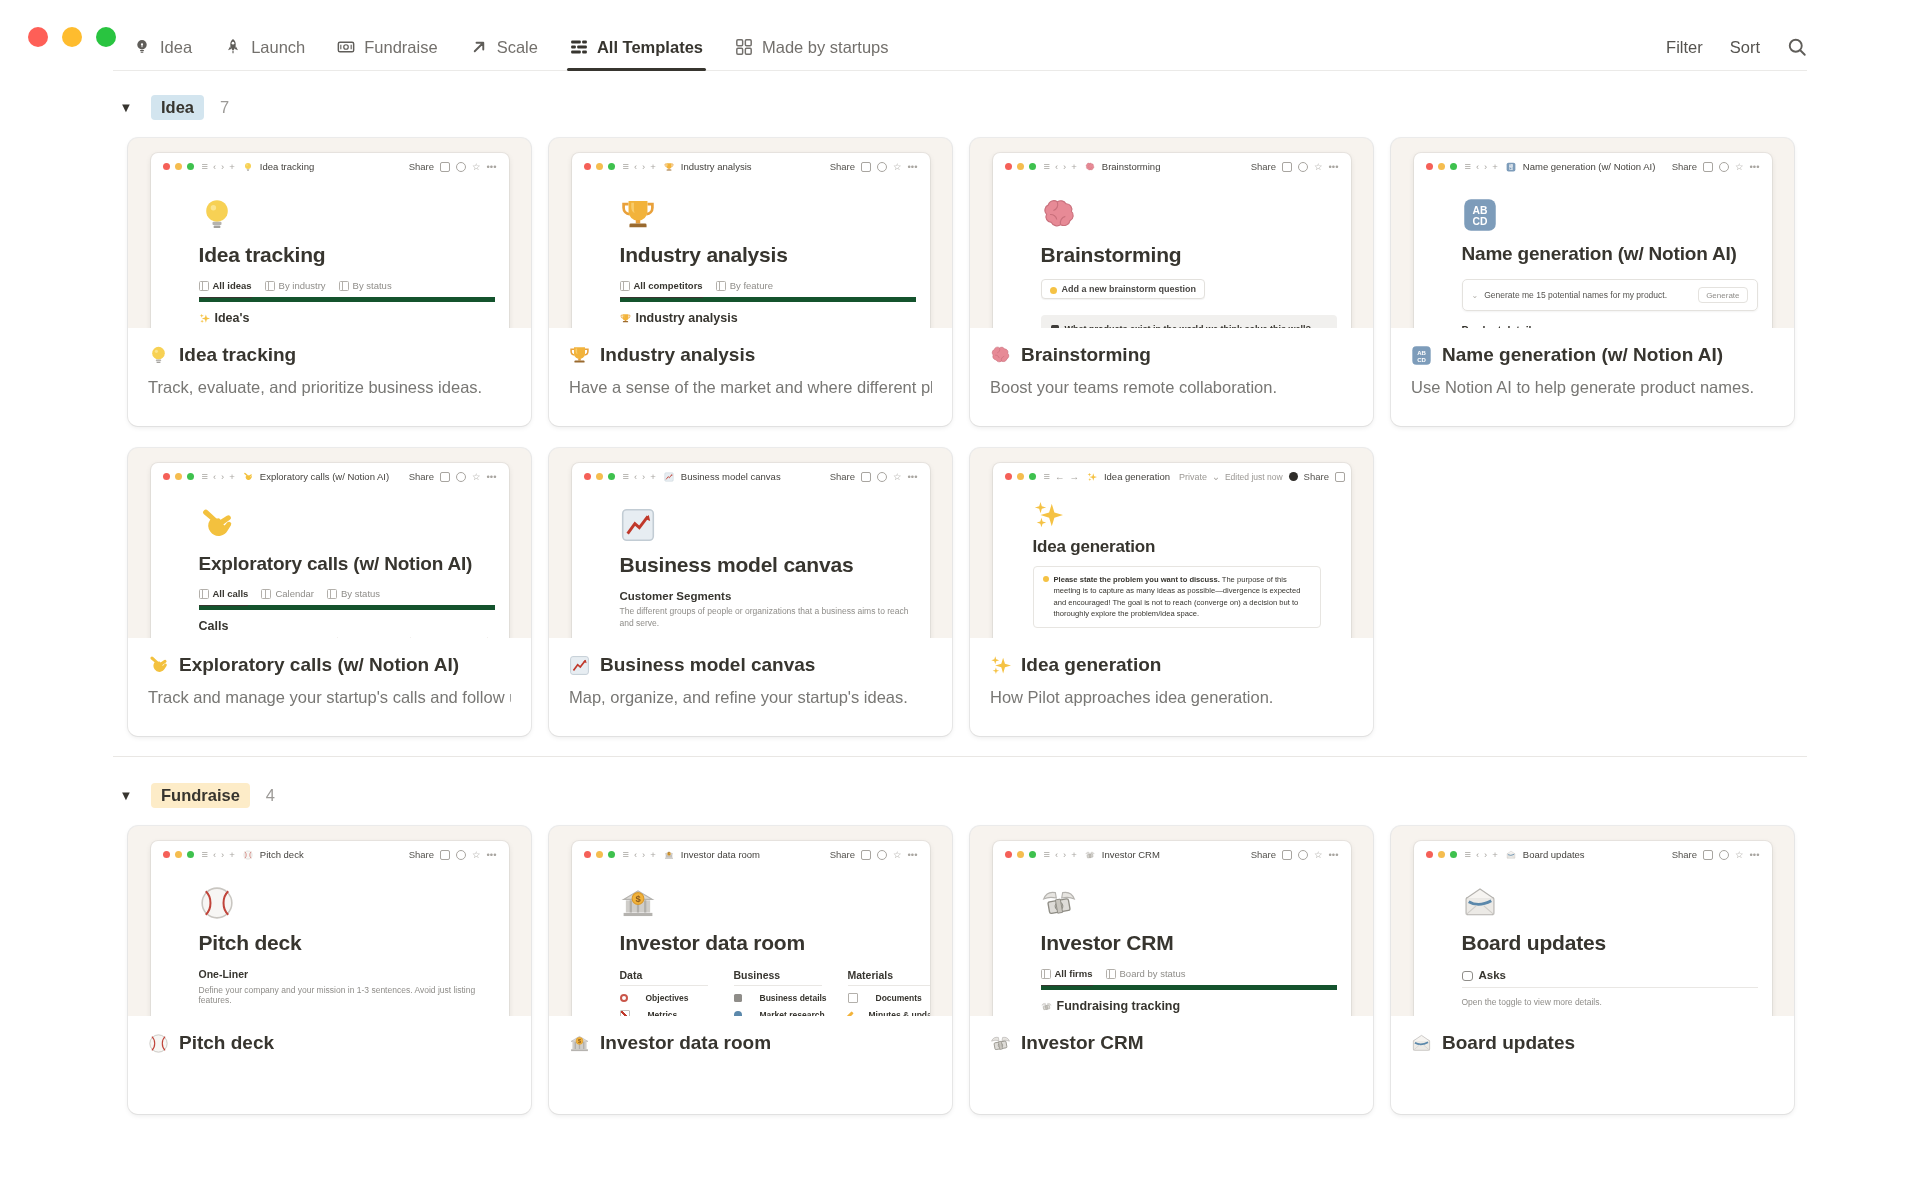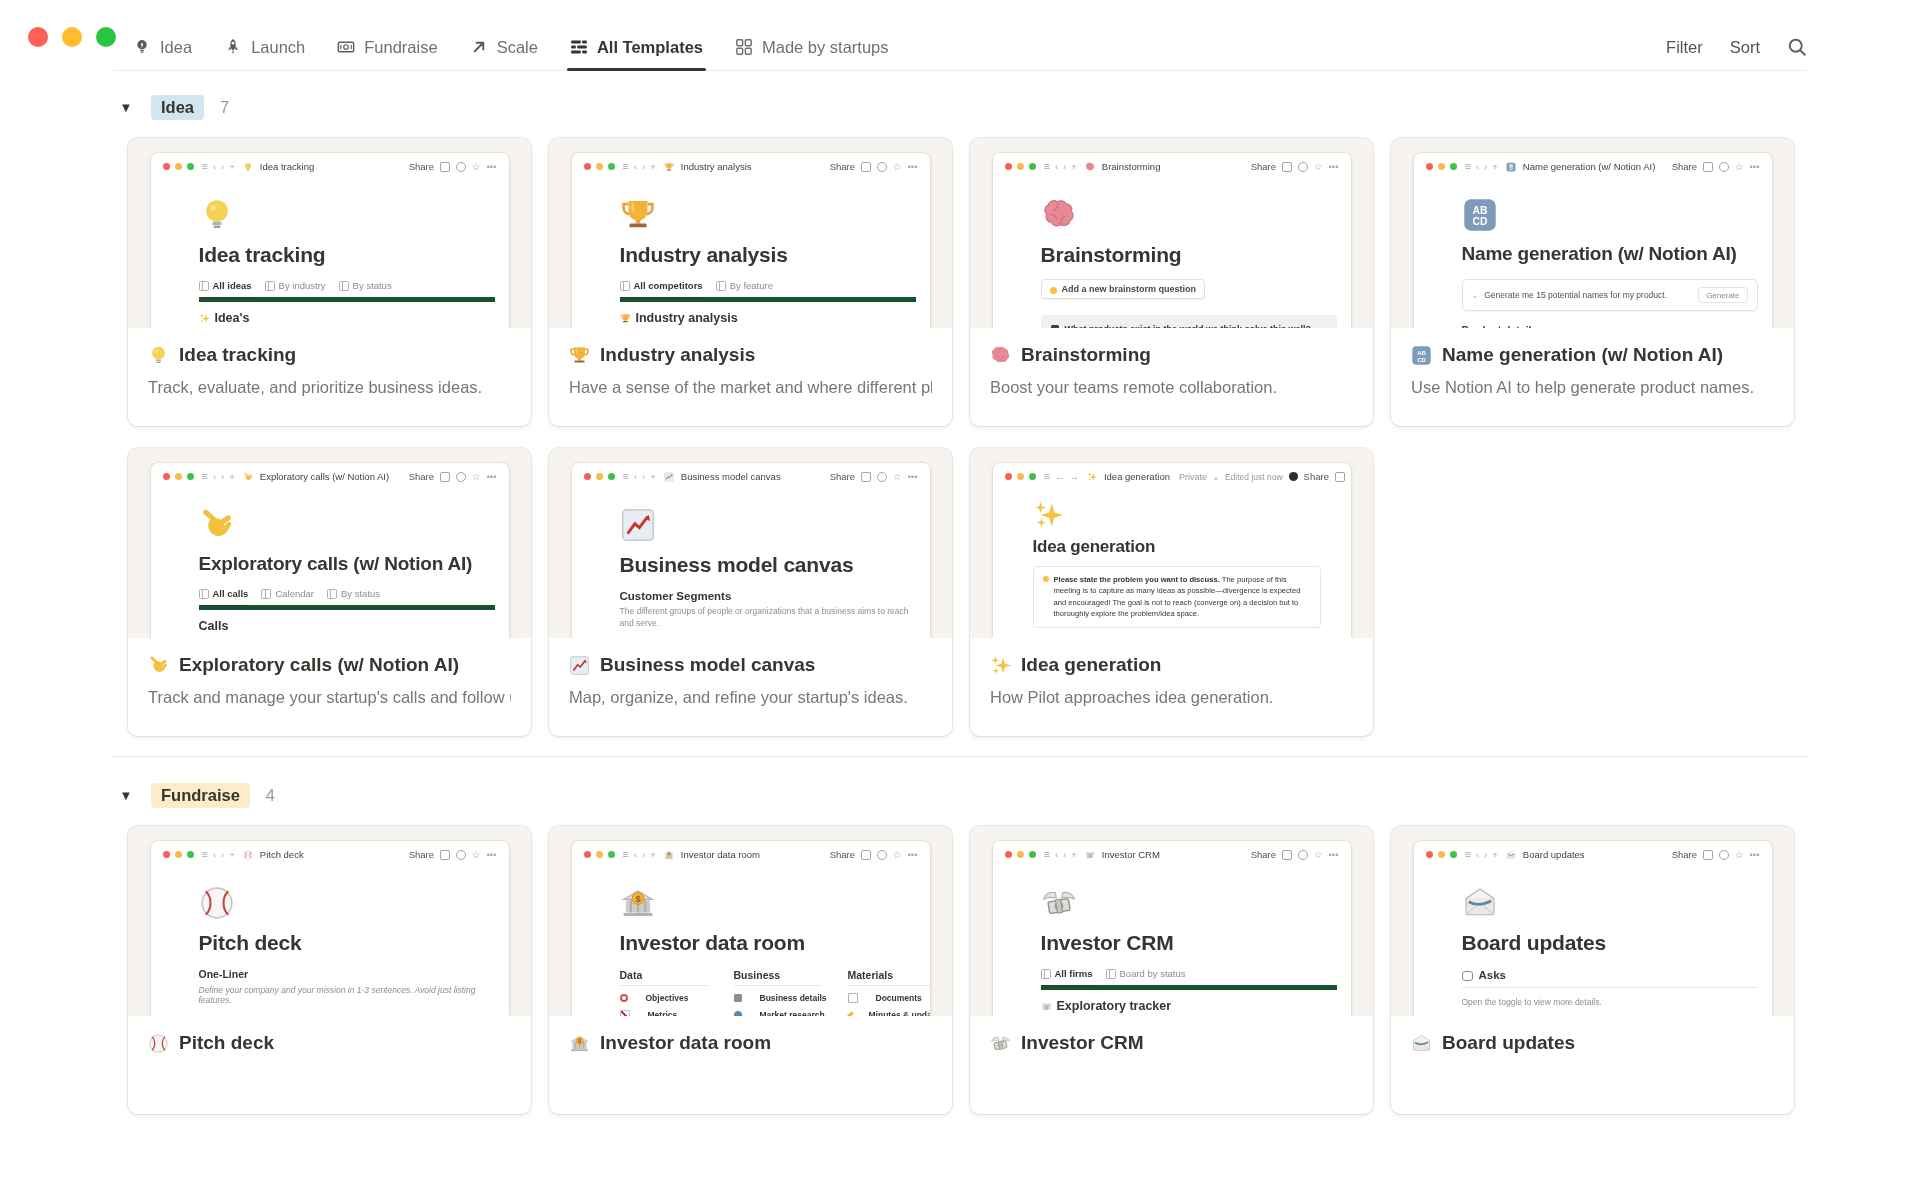--- a/index.html
+++ b/index.html
@@ -73,21 +73,21 @@
   .aibar{display:flex;align-items:center;gap:6px;border:1px solid #e4e2de;border-radius:5px;box-shadow:0 1px 2px rgba(0,0,0,.05);padding:7px 9px;margin:14px 0 0;font-size:8.5px;color:#55534f}
   .aiarrow{color:#b3b0ab;font-size:8px}
   .aibtn{margin-left:auto;border:1px solid #e4e2de;border-radius:4px;padding:2.5px 7px;font-size:8px;color:#8f8d89;white-space:nowrap}
   .sub{font-size:10.5px;font-weight:700;margin-top:13px}
   .sub.mid{font-size:11.5px}
   .graytxt{font-size:8.5px;color:#8f8d89;margin-top:4px;line-height:1.4}
   .callout{background:#f1f0ee;border-radius:4px;padding:8px 10px;margin:8px 0 0;font-size:8.5px;display:flex;gap:6px;line-height:1.45}
   .ocall{border:1px solid #e7e5e1;border-radius:4px;padding:7px 9px;margin:9px 0 0;font-size:7.6px;line-height:1.5;display:flex;gap:5px;background:#fff}
   .obulb{width:6px;height:6px;border-radius:50%;background:#f5c244;flex:none;margin-top:2px}
   .ph{font-size:7.6px;color:#b7b4af;margin-top:8px}
-  .ital{font-size:8.5px;color:#8f8d89;font-style:italic;margin-top:5px}
+  .ital{font-size:8.5px;color:#8f8d89;margin-top:5px}
   .kvcols{display:flex;gap:26px;margin-top:14px}
   .kc{width:88px;flex:none}
   .kct{font-size:10.5px;font-weight:700;border-bottom:1px solid #e9e7e4;padding-bottom:4px}
   .kci{display:flex;gap:18px;align-items:center;margin-top:7px;font-size:8.5px;font-weight:600;white-space:nowrap}
   .ki{width:8px;height:8px;flex:none}
   .ki.target{width:4px;height:4px;border:2px solid #c9564a;border-radius:50%}
   .ki.chartk{background:linear-gradient(45deg,transparent 42%,#c0392b 42%,#c0392b 58%,transparent 58%),#fff;border:1px solid #c3c0bb;border-radius:1px}
   .ki.case{background:#8f8d89;border-radius:1.5px}
   .ki.globe{background:#5b88ab;border-radius:50%}
   .ki.docw{background:#fff;border:1px solid #b3b0ab;border-radius:1px}
@@ -858,21 +858,21 @@
                 </span>
               <span class="v">
                   <span class="vicon"></span>
                   <span>Board by status</span>
                 </span>
             </div>
             <div class="coll">
                 <svg class="cicn">
                   <use href="#sym-wings"></use>
                 </svg>
-                <span>Exploratory tracker</span>
+                <span>Fundraising tracking</span>
               </div>
             <div class="tbl">
               <div class="trh">
                 <div style="width:88px"></div>
                 <div style="width:44px"></div>
                 <div style="width:72px;white-space:nowrap"></div>
                 <div style="width:68px;white-space:nowrap"></div>
 
               </div>
 

